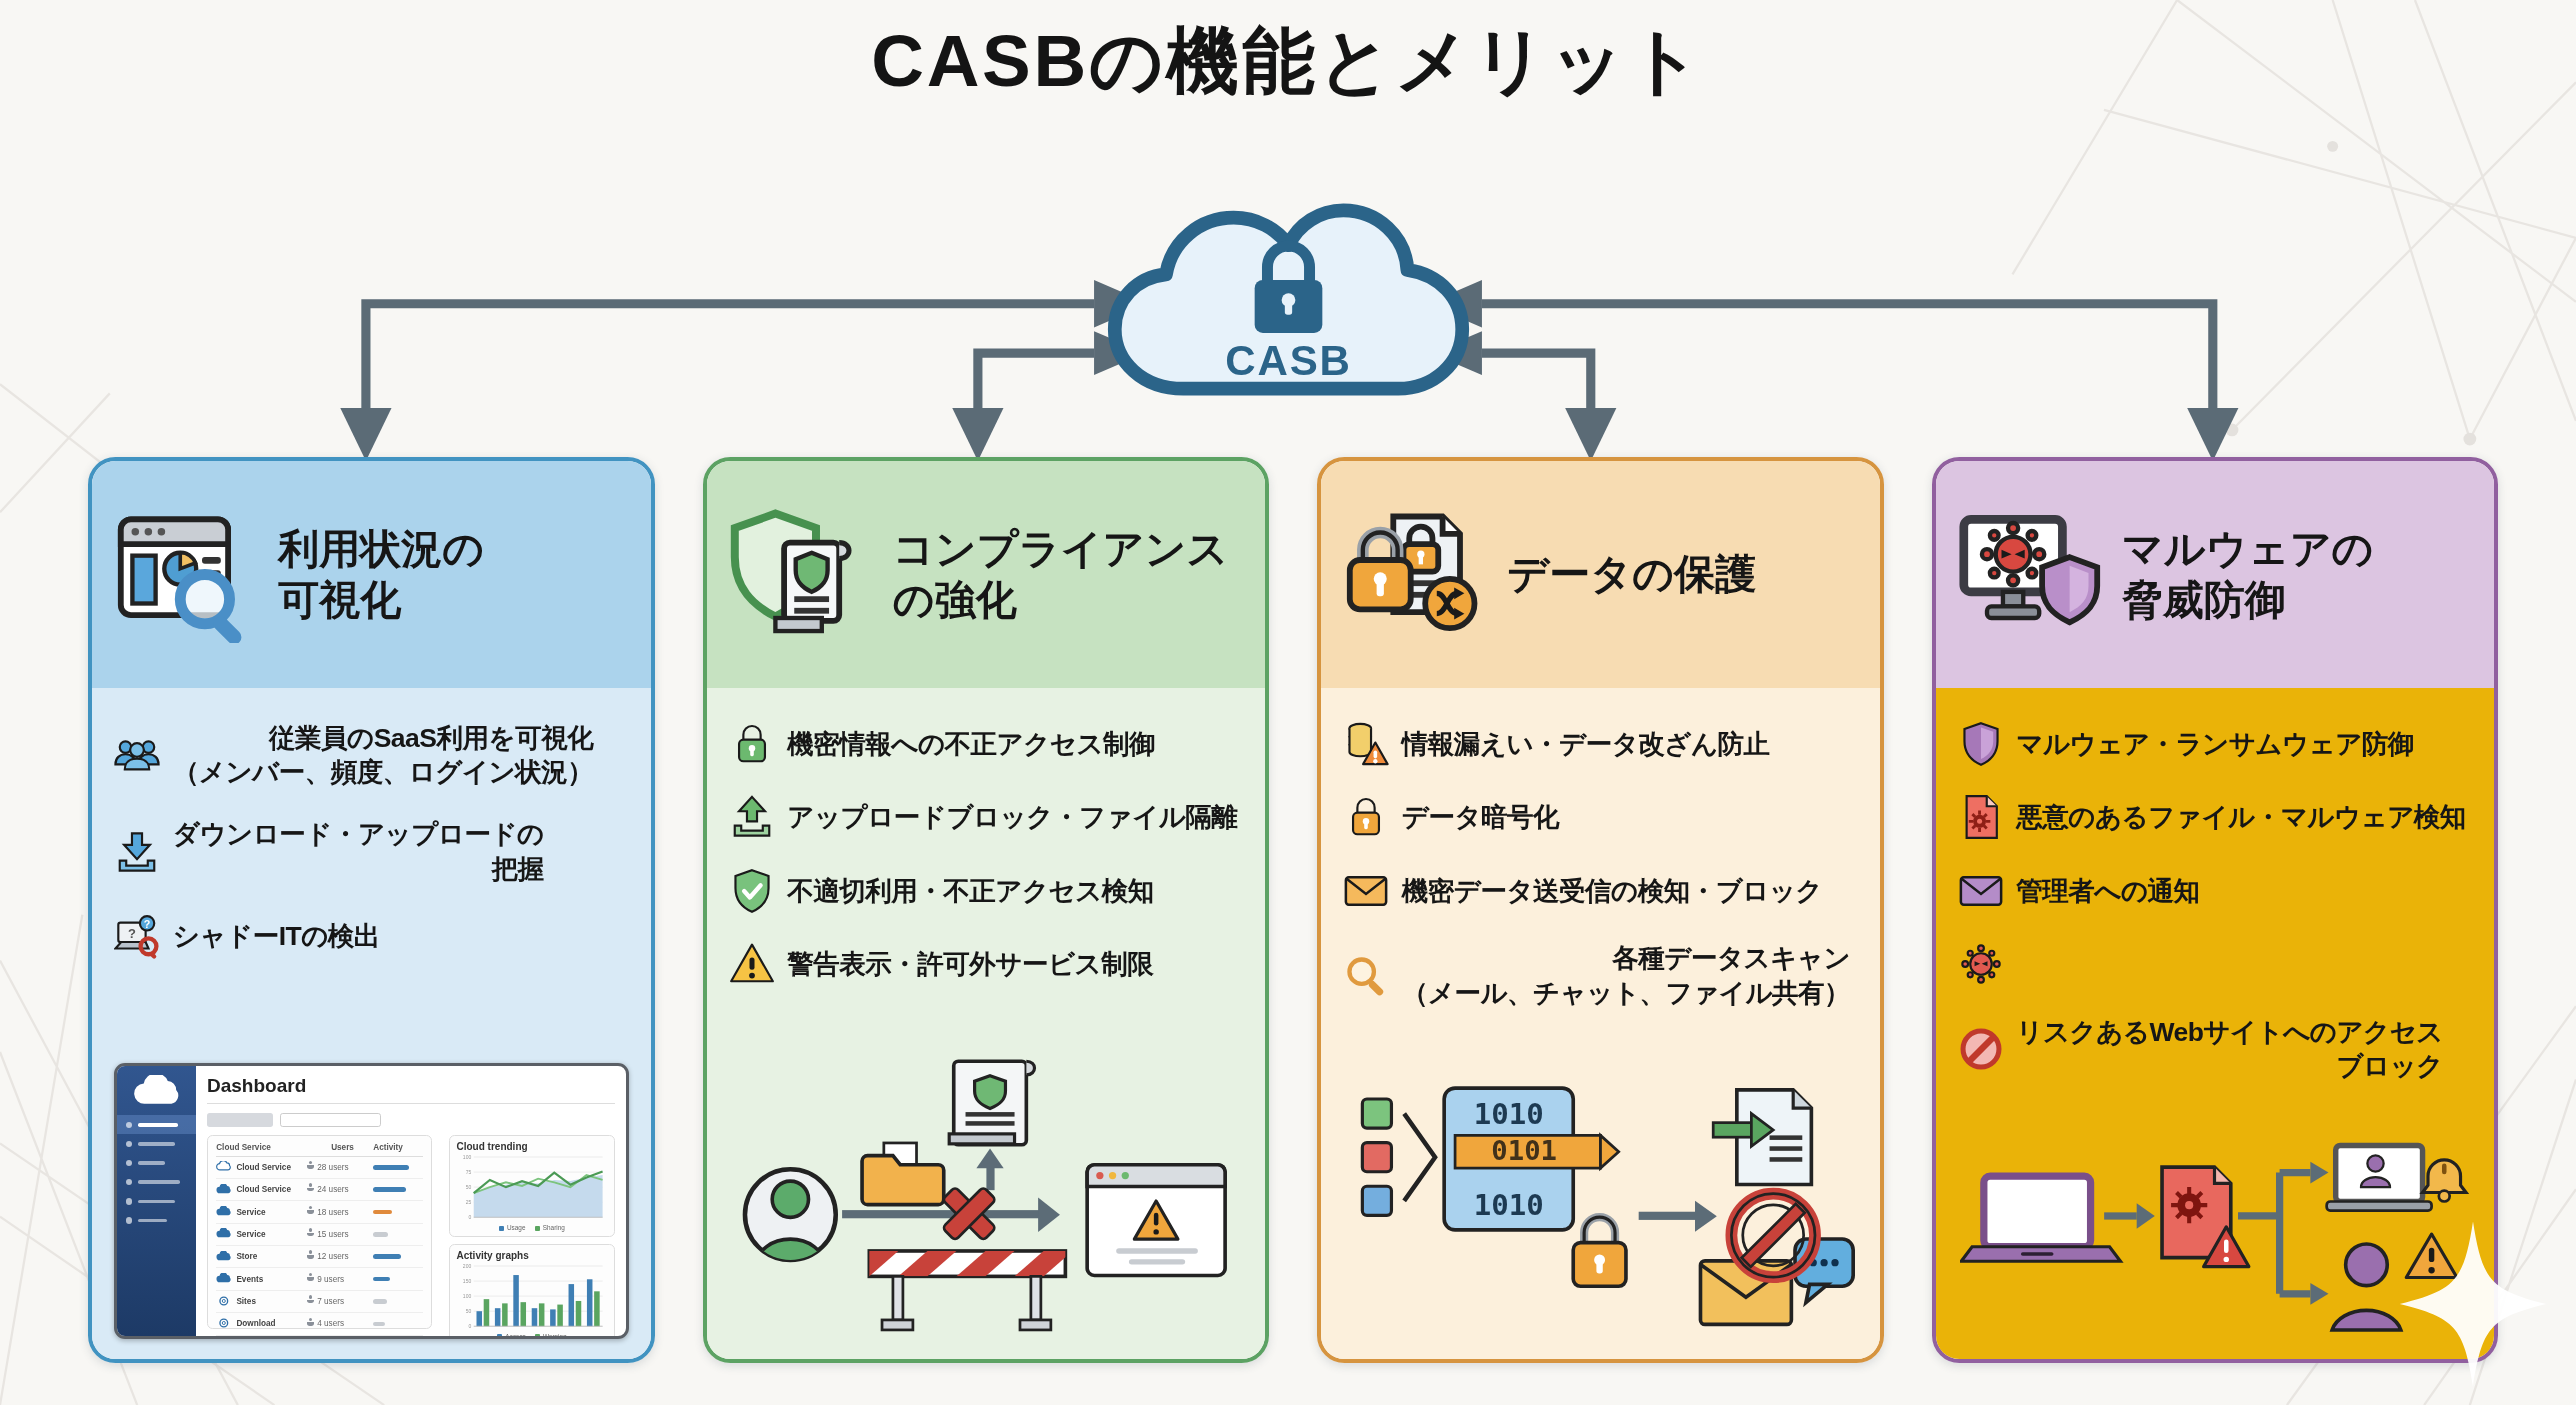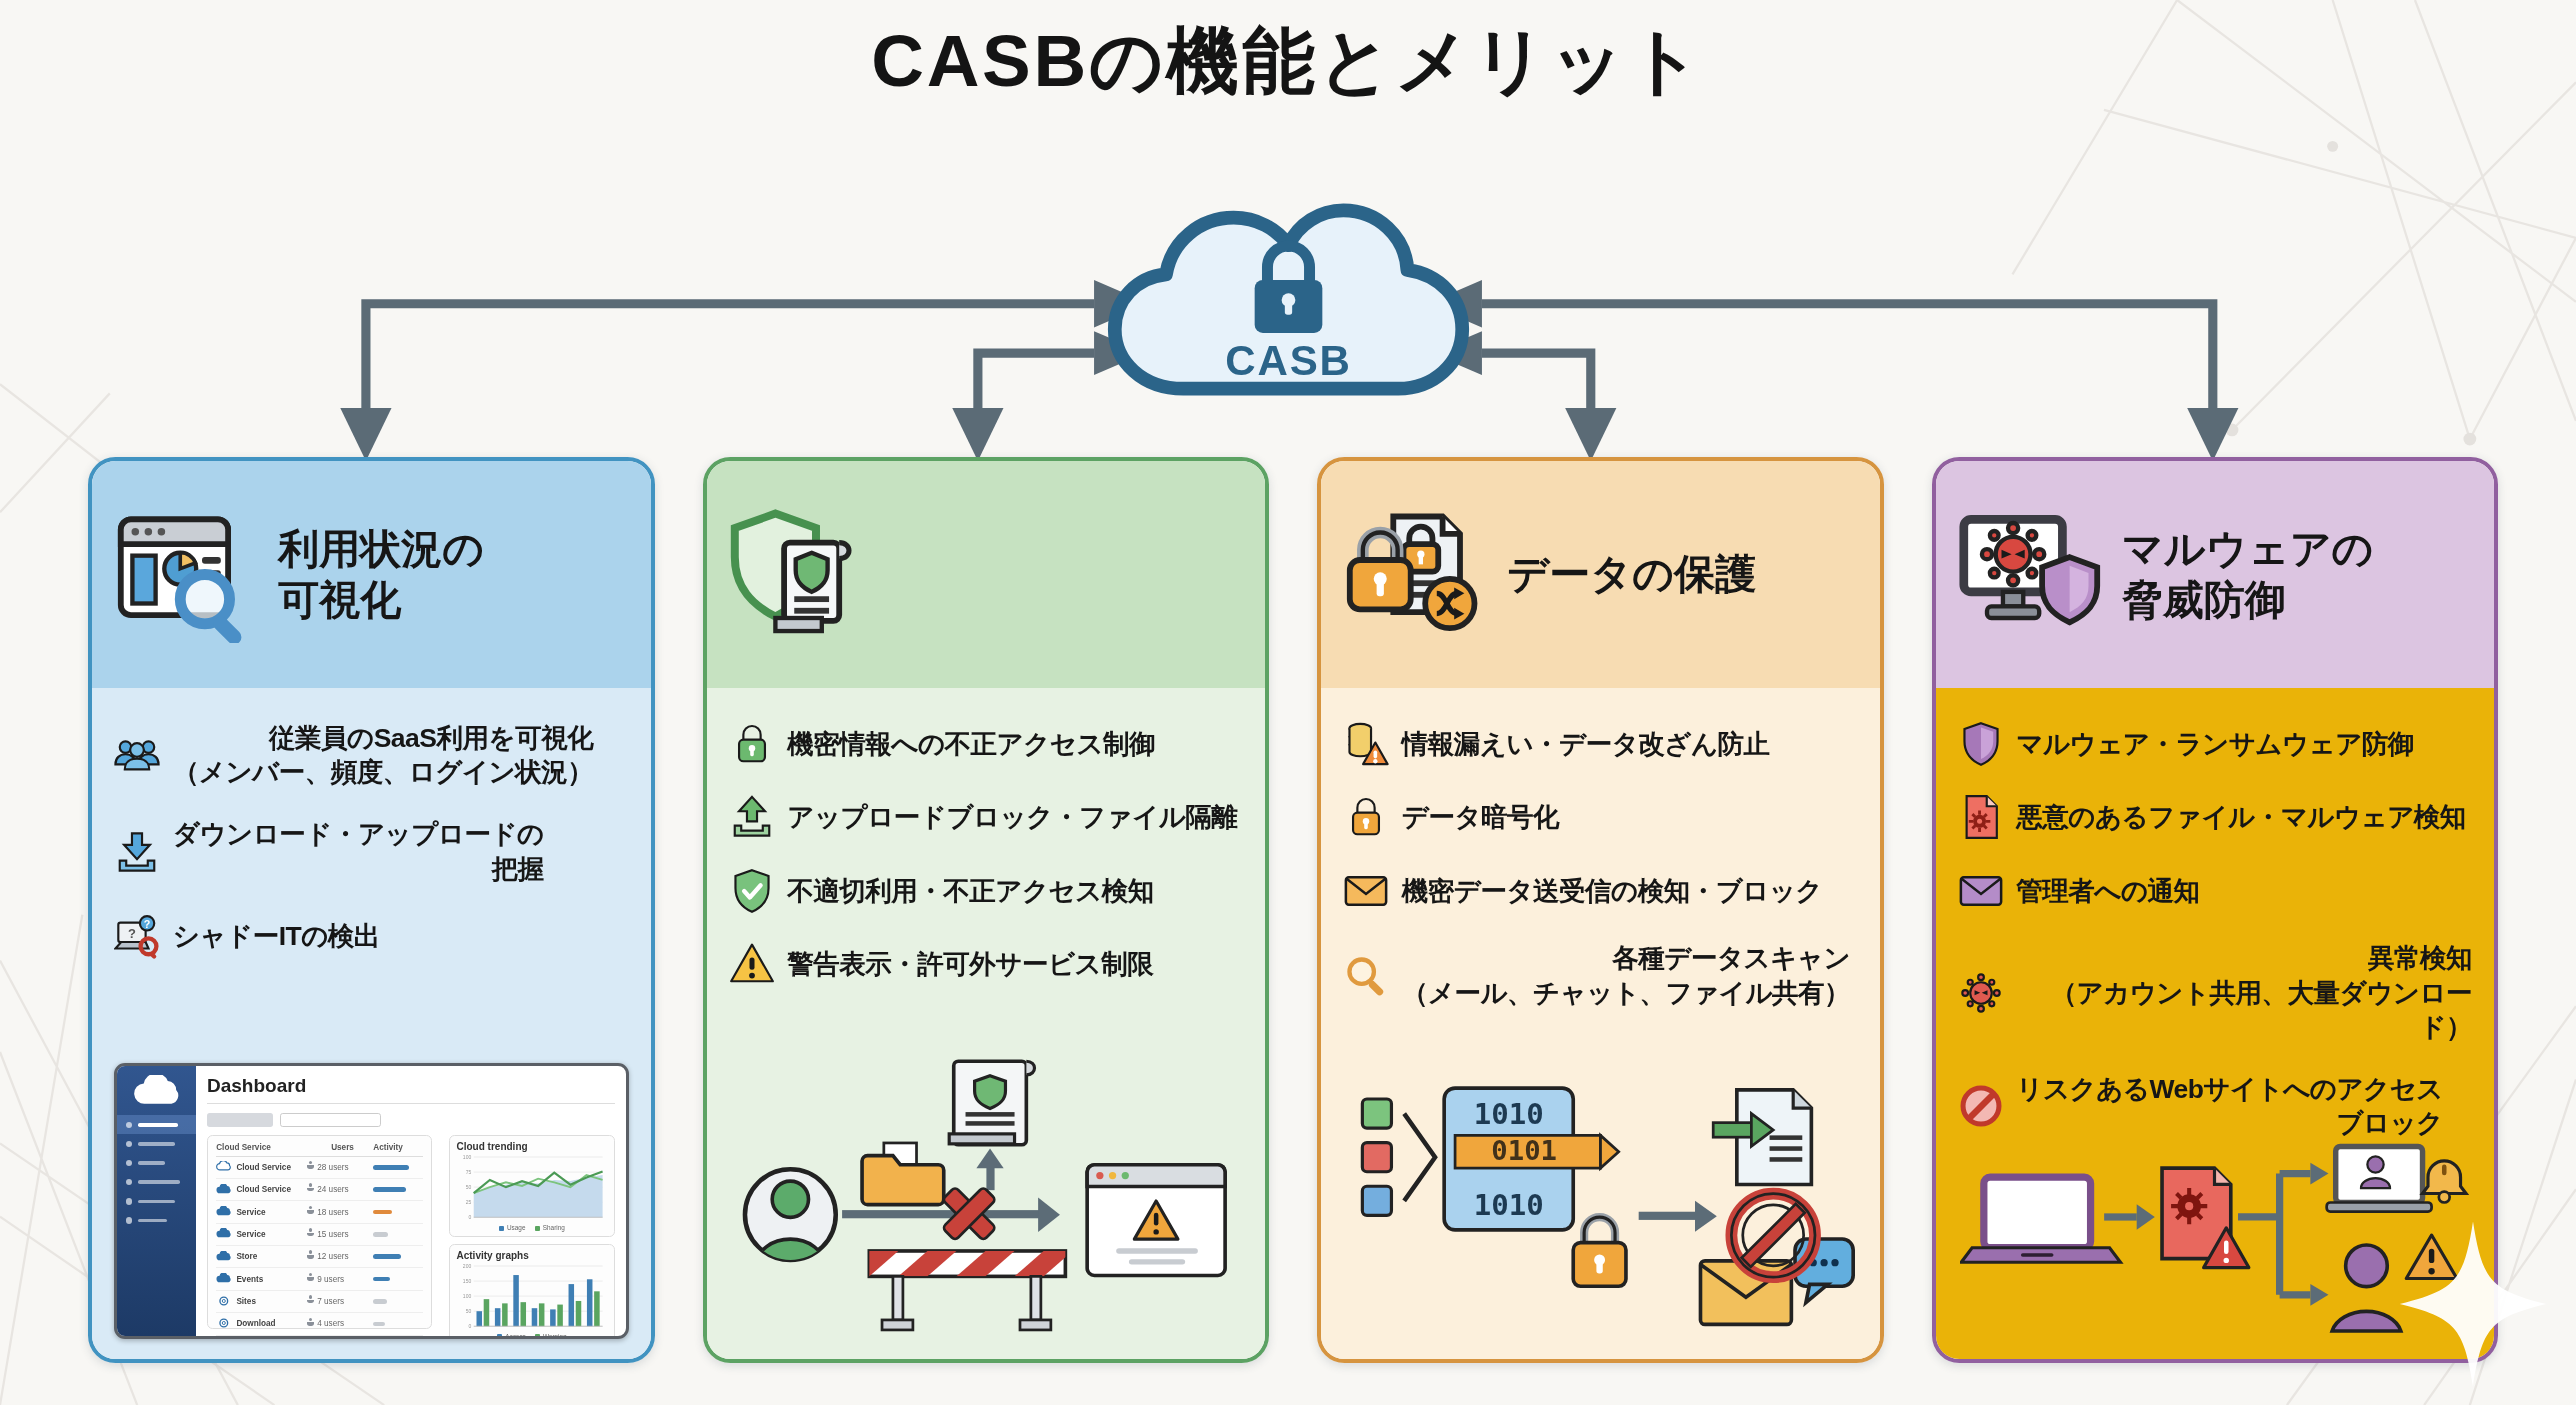--- a/index.html
+++ b/index.html
@@ -412,20 +412,22 @@
           <svg viewBox="0 0 100 92">
             <path d="M32 4 60 14v20c0 21-12 33-28 41C16 67 4 55 4 34V14z" fill="#e2f1de" stroke="#47914f" stroke-width="5.5"></path>
             <rect x="38" y="24" width="38" height="54" rx="4" fill="#f6f8f9" stroke="#222" stroke-width="4"></rect>
             <path d="M76 24 c9 0 9 11 0 11" fill="#d6dade" stroke="#222" stroke-width="3.5"></path>
             <path d="M57 31 l11 4.5 v7.5 c0 8-4.5 12-11 15-6.5-3-11-7-11-15v-7.5z" fill="#6fb874" stroke="#222" stroke-width="3"></path>
             <rect x="45" y="61" width="24" height="4" fill="#333"></rect>
             <rect x="45" y="69" width="24" height="4" fill="#333"></rect>
             <rect x="32" y="76" width="32" height="9" fill="#c3c9cf" stroke="#222" stroke-width="3"></rect>
           </svg>
         </span>
+        <h2 class="panel-title">コンプライアンス
+の強化</h2>
       </div>
       <div class="panel-body">
         <ul class="bullets">
             <li class="bullet">
               <span class="bicon"><svg viewBox="0 0 64 64">
                   <g stroke="#1a1a1a" stroke-width="3">
                     <path d="M20 27v-8a12 12 0 0 1 24 0v8" fill="none"></path>
                     <rect x="14" y="26" width="36" height="30" rx="6" fill="#6cb96f"></rect>
                   </g>
                   <circle cx="32" cy="38" r="4.5" fill="#fff"></circle>
@@ -727,22 +729,20 @@
                     <circle cx="54" cy="32" r="4" fill="#e05a50"></circle>
                     <circle cx="17" cy="17" r="3.5" fill="#e05a50"></circle>
                     <circle cx="47" cy="17" r="3.5" fill="#e05a50"></circle>
                     <circle cx="17" cy="47" r="3.5" fill="#e05a50"></circle>
                     <circle cx="47" cy="47" r="3.5" fill="#e05a50"></circle>
                     <circle cx="32" cy="32" r="15" fill="#e05a50"></circle>
                   </g>
                   <polygon points="23,28 31,31.5 23,35" fill="#1a1a1a"></polygon>
                   <polygon points="41,28 33,31.5 41,35" fill="#1a1a1a"></polygon>
                 </svg></span>
-              <span class="btext">異常検知
-（アカウント共用、大量ダウンロード）</span>
             </li>
             <li class="bullet">
               <span class="bicon"><svg viewBox="0 0 64 64">
                   <circle cx="32" cy="32" r="25" fill="#f3b8b3" stroke="#c0392b" stroke-width="7"></circle>
                   <rect x="9" y="28" width="46" height="9" transform="rotate(-45 32 32)" fill="#c0392b"></rect>
                 </svg></span>
               <span class="btext">リスクあるWebサイトへのアクセス
 ブロック</span>
             </li>
           </ul>

